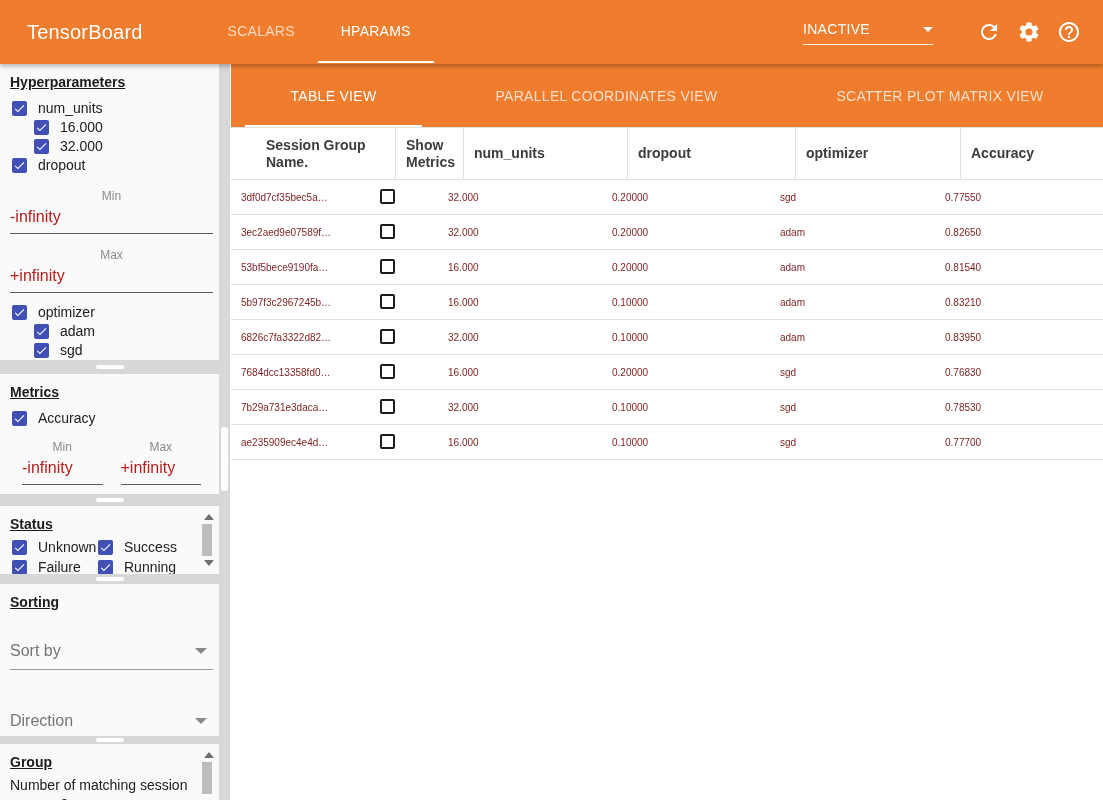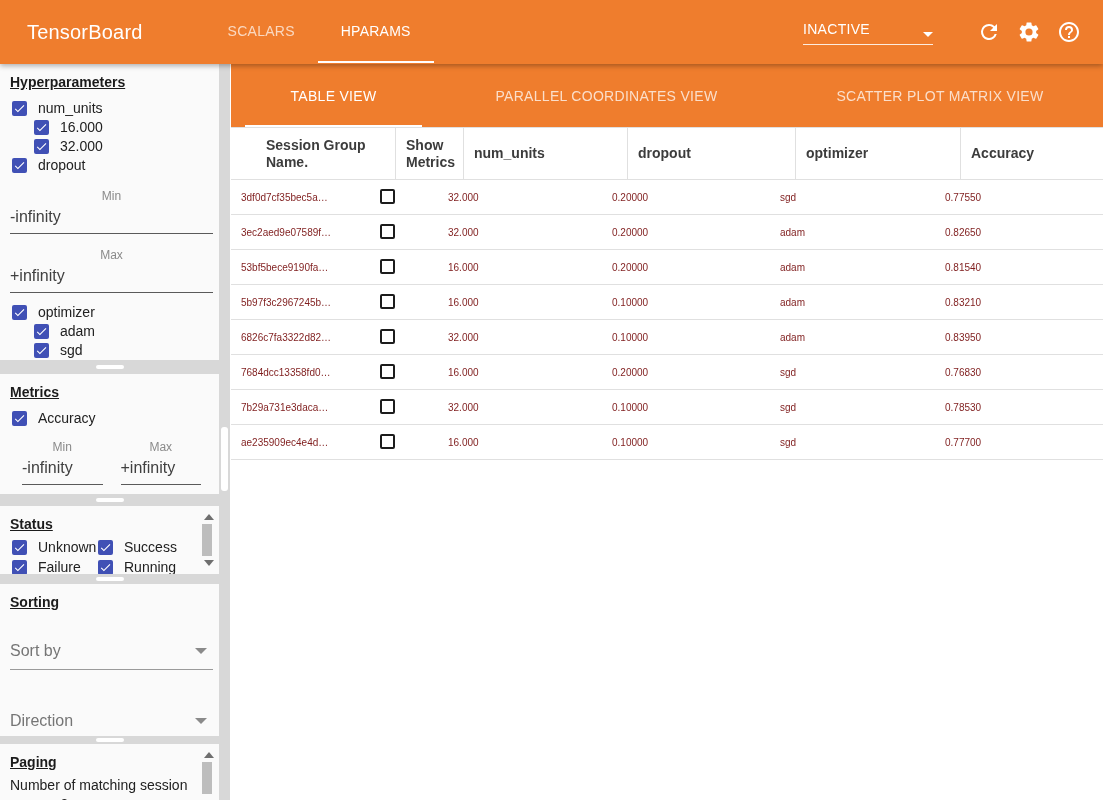--- a/index.html
+++ b/index.html
@@ -13,21 +13,21 @@
   .logo { font-size:20px; font-weight:500; margin-left:27px; letter-spacing:.2px; }
   .top-tabs { display:flex; height:66px; margin-left:62px; }
   .top-tab { position:relative; height:64px; line-height:64px; padding:0 23px;
     font-size:14px; letter-spacing:.25px; color:rgba(255,255,255,0.7); cursor:pointer; }
   .top-tab.active { color:#fff; }
   .top-tab.active::after { content:""; position:absolute; left:0; right:0; bottom:0;
     height:2px; background:#fff; }
   .toolbar-right { margin-left:auto; display:flex; align-items:center; margin-right:22px; }
   .status-select { width:130px; margin-right:28px; position:relative;
     border-bottom:1px solid rgba(255,255,255,0.85); padding:2px 0 7px; display:flex;
-    align-items:flex-end; cursor:pointer; }
+    align-items:center; cursor:pointer; }
   .status-select .val { font-size:14px; letter-spacing:.3px; }
   .caret-down { margin-left:auto; width:0; height:0; border-left:5px solid transparent;
     border-right:5px solid transparent; border-top:5px solid #fff; }
   .tool-icon { width:24px; height:24px; margin-left:16px; cursor:pointer; }
   .tool-icon svg { width:24px; height:24px; fill:#fff; }
 
   
   .app-body { display:flex; height:736px; }
 
   
@@ -41,21 +41,21 @@
     text-decoration:underline; margin:10px 0 9px 10px; }
   .opt-row { display:flex; align-items:center; padding:1px 0 1px 12px;
     font-size:14px; color:#212121; line-height:17px; }
   .opt-row.nested { padding-left:34px; }
   .opt-row .lbl { margin-left:11px; }
   .cb { width:15px; height:15px; background:#4050b5; border-radius:2px; flex:none;
     display:inline-flex; align-items:center; justify-content:center; cursor:pointer; }
   .cb svg { width:13px; height:13px; fill:#fff; }
   .field { margin:14px 0 0 10px; width:203px; }
   .field .field-label { font-size:12px; color:#8a8a8a; margin-bottom:2px;text-align:center; }
-  .field .field-value { font-size:16px; color:#404040; padding:3px 0 7px;
+  .field .field-value { font-size:16px; color:#b91c1c; padding:3px 0 7px;
     border-bottom:1px solid #5a5a5a; }
   .inline-fields { display:flex; margin-left:22px; margin-top:12px; }
   .inline-fields .field { margin:0 18px 0 0; width:88px; }
   .status-grid { display:grid; grid-template-columns:86px auto; row-gap:1px;
     padding-left:12px; width:190px; }
   .status-grid .opt-row { padding-left:0; }
   .select-ctl { position:relative; margin:0 0 0 10px; width:203px;
     border-bottom:1px solid #9a9a9a; padding:6px 0 9px; color:#757575; font-size:16px;
     display:flex; align-items:center; cursor:pointer; }
   .select-ctl .caret { width:0; height:0; margin-left:auto; margin-right:6px;
@@ -295,21 +295,21 @@
         <span>Direction</span>
         <span class="caret"></span>
       </div>
     </div>
 
     <div class="gap" style="height:8px">
       <span class="handle"></span>
     </div>
 
     <div class="card pos-rel" style="flex:1">
-      <div class="section-heading" style="margin-bottom:6px">Paging</div>
+      <div class="section-heading" style="margin-bottom:6px">Group</div>
       <div class="paging-text">Number of matching session groups: 8</div>
       <div class="mini-scroll">
         <span class="up"></span>
         <span class="thumb" style="top:12px;bottom:0"></span>
       </div>
     </div>
 
     <div class="sidebar-scroll-thumb"></div>
   </div>
 

